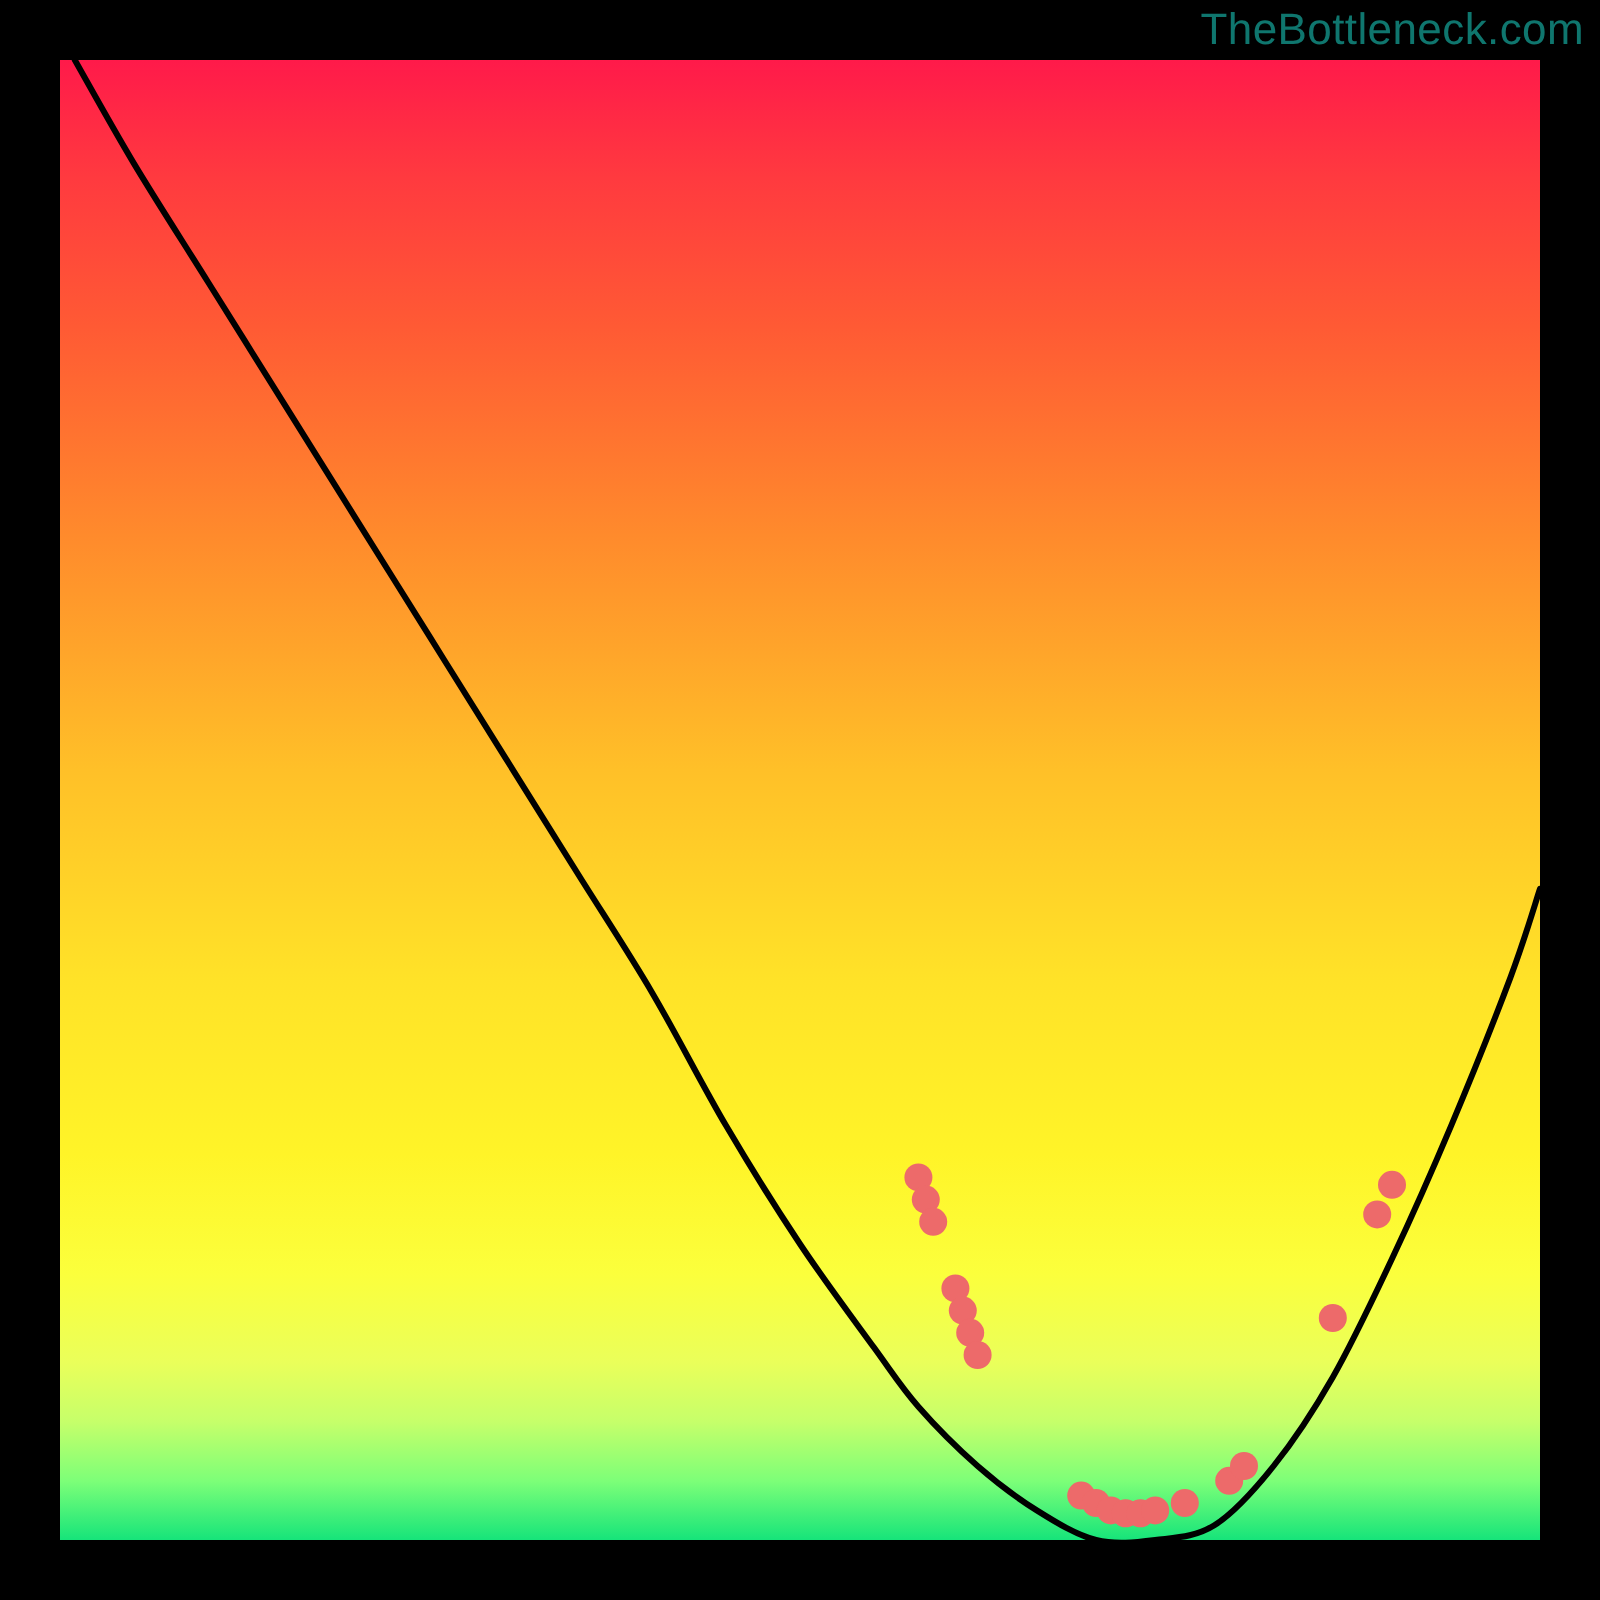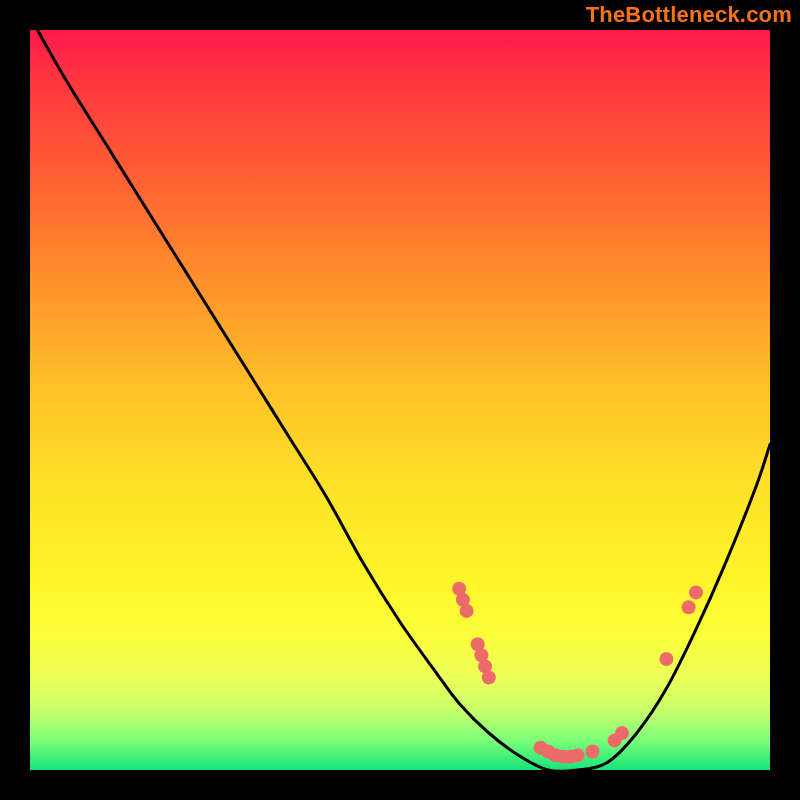--- a/index.html
+++ b/index.html
@@ -13,23 +13,23 @@
   .frame {
     position: relative;
     width: 800px;
     height: 800px;
     background: #000;
   }
   .watermark {
     position: absolute;
     top: 2px;
     right: 8px;
-    color: #f97316;
+    color: #0f766e;
     font-size: 22px;
-    font-weight: 700;
+    font-weight: 400;
     letter-spacing: 0.2px;
     z-index: 10;
   }
   .plot-area {
     position: absolute;
     left: 30px;
     top: 30px;
     width: 740px;
     height: 740px;
     

